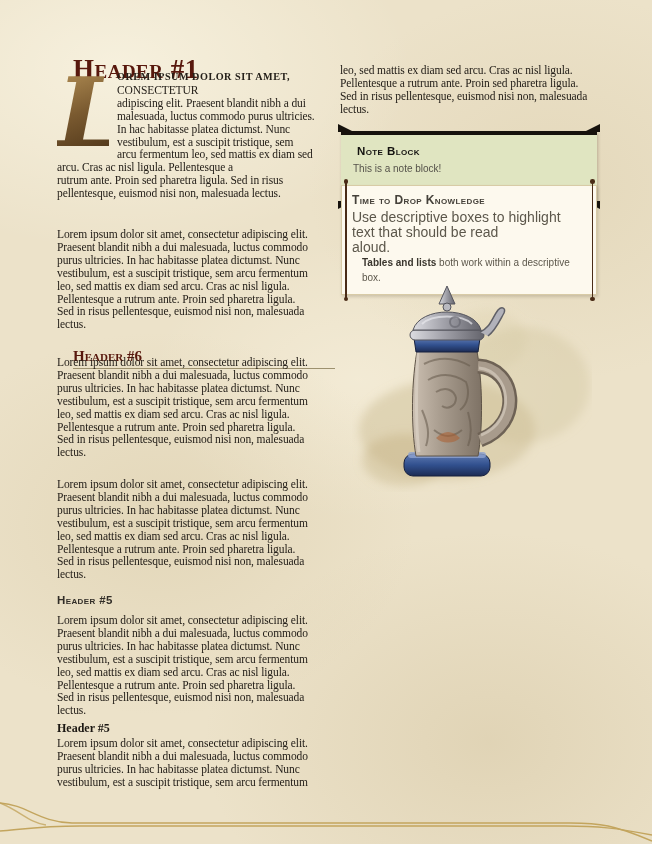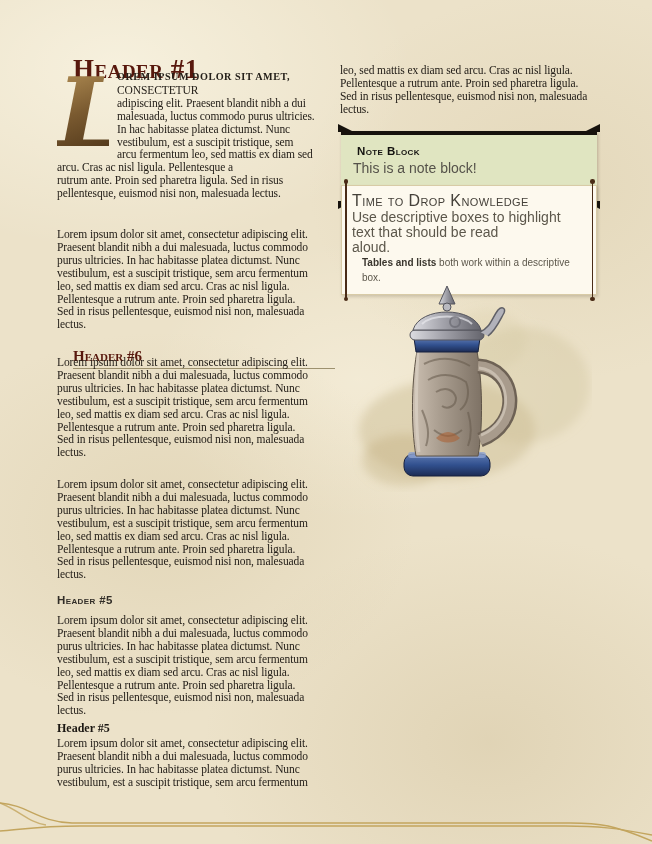--- a/index.html
+++ b/index.html
@@ -53,35 +53,35 @@
   .note{position:absolute;left:341px;top:131px;width:232px;
     background:#e0e5c1;border-top:4px solid #16120d;border-bottom:4px solid #16120d;
     padding:5px 12px 7px 12px;box-shadow:1px 2px 3px rgba(60,45,20,.25);}
   .note .corner{position:absolute;width:0;height:0;}
   .note .c-tl{top:-11px;left:-3px;border-bottom:8px solid #16120d;border-right:16px solid transparent;}
   .note .c-tr{top:-11px;right:-3px;border-bottom:8px solid #16120d;border-left:16px solid transparent;}
   .note .c-bl{bottom:-11px;left:-3px;border-top:8px solid #16120d;border-right:16px solid transparent;}
   .note .c-br{bottom:-11px;right:-3px;border-top:8px solid #16120d;border-left:16px solid transparent;}
   .note-title{margin:4px;font-family:"Liberation Sans", sans-serif;font-variant:small-caps;
     font-weight:bold;font-size:11.5px;letter-spacing:.4px;color:#141210;line-height:14px;}
-  .note-body{margin:1px 0 16px 0;font-family:"Liberation Sans", sans-serif;font-size:14px;
+  .note-body{margin:1px 0 16px 0;font-family:"Liberation Sans", sans-serif;font-size:10px;
     color:#55524a;line-height:13px;}
   
   .desc{position:absolute;left:341px;top:185px;width:234px;
     background:#fdf9ee;border:1px solid #d8cba6;padding:7px 10px 9px 10px;
     box-shadow:1px 2px 3px rgba(60,45,20,.18);}
   .desc .pin{position:absolute;top:-5px;bottom:-5px;width:1.5px;background:#4a2c17;}
   .desc .pin-l{left:3px;}
   .desc .pin-r{right:3px;}
   .desc .pin::before,.desc .pin::after{content:"";position:absolute;left:-1.5px;width:4.5px;height:4.5px;
     border-radius:50%;background:#4a2c17;}
   .desc .pin::before{top:-2px;}
   .desc .pin::after{bottom:-2px;}
   .desc-title{margin:0;font-family:"Liberation Sans", sans-serif;font-variant:small-caps;
-    font-weight:normal;font-size:16px;letter-spacing:.4px;color:#45413a;line-height:15px;}
+    font-weight:bold;font-size:12px;letter-spacing:.4px;color:#45413a;line-height:15px;}
   .desc-body{margin:2px 0 0 0;font-family:"Liberation Sans", sans-serif;font-size:14px;
     color:#5c574b;line-height:15px;white-space:pre-line;}
   .desc-body2{margin:0;padding-left:10px;font-family:"Liberation Sans", sans-serif;font-size:10px;
     color:#5c574b;line-height:15px;}
   .desc-bold{font-weight:bold;color:#3a362e;}
   
   .stein{position:absolute;left:352px;top:280px;}
   .footer-flourish{position:absolute;left:0;top:795px;}
 </style>
 </head>

